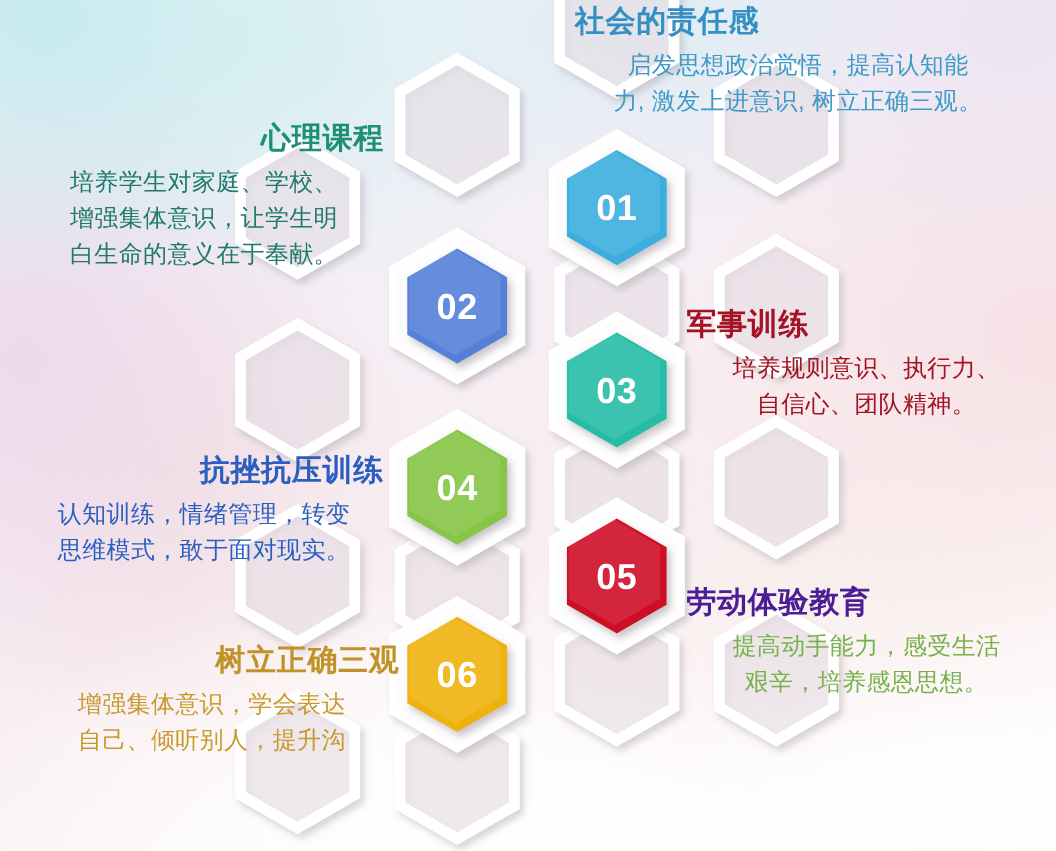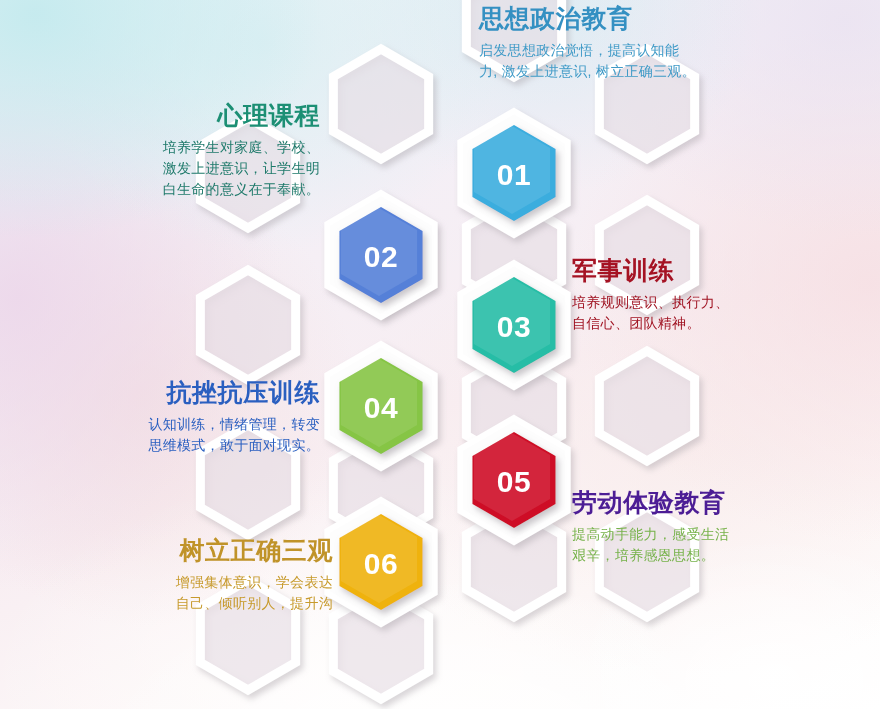--- a/index.html
+++ b/index.html
@@ -62,24 +62,25 @@
   }
   .block .b-title {
     font-weight: bold;
     font-size: 25px;
     line-height: 1.18;
     letter-spacing: 0.6px;
     margin: 0 0 6px 0;
     white-space: nowrap;
   }
   .block .b-body {
-    font-size: 14px;
+    font-size: 20px;
     line-height: 1.52;
     letter-spacing: 0.3px;
     margin: 0;
+    text-align: center;
   }
   .align-left  { text-align: left; }
   .align-right { text-align: right; }
 
   
   #block-01 { left: 479px; top: 4px;   width: 372px; }
   #block-02 { left: 20px;  top: 101px; width: 300px; }
   #block-03 { left: 572px; top: 256px; width: 300px; }
   #block-04 { left: 20px;  top: 344px; width: 300px; }
   #block-05 { left: 572px; top: 488px; width: 300px; }
@@ -156,32 +157,32 @@
         </g>
         <g style="cursor: pointer;">
           <polygon points="381.00,514.00 422.57,538.00 422.57,586.00 381.00,610.00 339.43,586.00 339.43,538.00" fill="#efb211" filter="url(#hexShadow)"></polygon>
           <polygon points="379.00,515.00 417.11,537.00 417.11,581.00 379.00,603.00 340.89,581.00 340.89,537.00" fill="#ffffff" fill-opacity="0.10"></polygon>
           <text x="381" y="563" text-anchor="middle" dominant-baseline="central" fill="#ffffff" font-size="30" font-weight="bold" font-family="&quot;Liberation Sans&quot;, &quot;DejaVu Sans&quot;, sans-serif" letter-spacing="0.5">06</text>
         </g>
       </g>
   </svg>
 
   <div class="block align-left" id="block-01">
-    <p class="b-title" style="color: rgb(52, 144, 194);">思想政治教育</p>
+    <p class="b-title" style="color: rgb(52, 144, 194);">社会的责任感</p>
     <p class="b-body" style="color: rgb(63, 154, 199);">
       <span>启发思想政治觉悟，提高认知能</span><br>
       <span>力, 激发上进意识, 树立正确三观。</span>
     </p>
   </div>
 
   <div class="block align-right" id="block-02">
     <p class="b-title" style="color: rgb(28, 143, 116);">心理课程</p>
     <p class="b-body" style="color: rgb(31, 122, 107);">
       <span>培养学生对家庭、学校、</span><br>
-      <span>激发上进意识，让学生明</span><br>
+      <span>增强集体意识，让学生明</span><br>
       <span>白生命的意义在于奉献。</span>
     </p>
   </div>
 
   <div class="block align-left" id="block-03">
     <p class="b-title" style="color: rgb(165, 18, 35);">军事训练</p>
     <p class="b-body" style="color: rgb(160, 19, 34);">
       <span>培养规则意识、执行力、</span><br>
       <span>自信心、团队精神。</span>
     </p>

